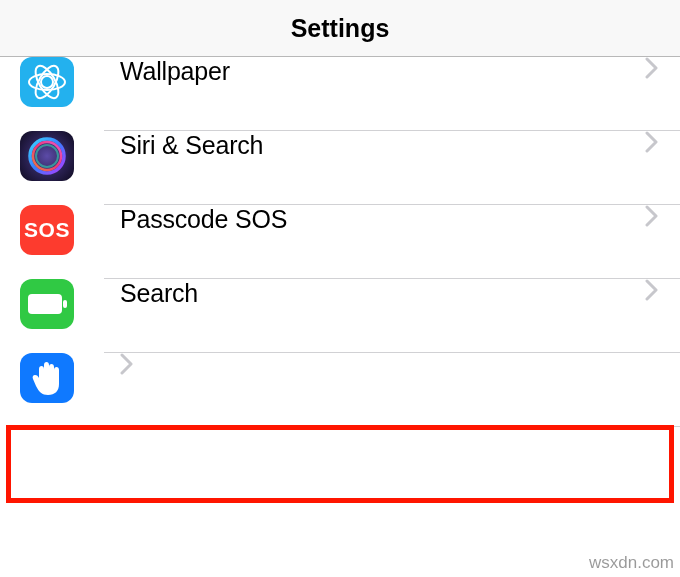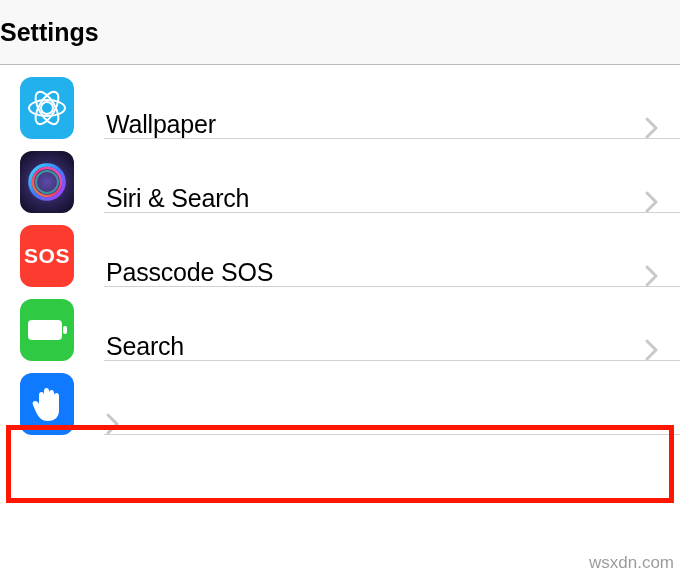--- a/index.html
+++ b/index.html
@@ -10,58 +10,59 @@
     }
     body {
       font-family: -apple-system, "Helvetica Neue", Helvetica, Arial, sans-serif;
       background: #fff;
       width: 680px;
       height: 577px;
       overflow: hidden;
       position: relative;
     }
     .header {
-      height: 65px;
+      height: 57px;
       display: flex;
       align-items: center;
+      justify-content: center;
       border-bottom: 1px solid #b8b8b8;
       background: #f8f8f8;
     }
     .header-title {
       font-size: 25px;
       font-weight: 600;
       color: #000;
     }
     .list {
       background: #fff;
     }
     .row {
       display: flex;
-      align-items: flex-end;
+      align-items: flex-start;
       height: 74px;
       padding-left: 20px;
       position: relative;
     }
     .separator {
       position: absolute;
       left: 104px;
       right: 0;
       bottom: 0;
       height: 1px;
       background: #d1d1d4;
     }
     .icon {
       width: 54px;
-      height: 62px;
+      height: 50px;
       border-radius: 12px;
       flex-shrink: 0;
       display: flex;
       align-items: center;
       justify-content: center;
-      margin-right: 32px;
+      margin-right: 46px;
     }
     .label {
       font-size: 25px;
       color: #000;
       flex: 1;
       letter-spacing: -0.2px;
     }
     .chevron {
       margin-right: 22px;
       color: #c7c7cc;

